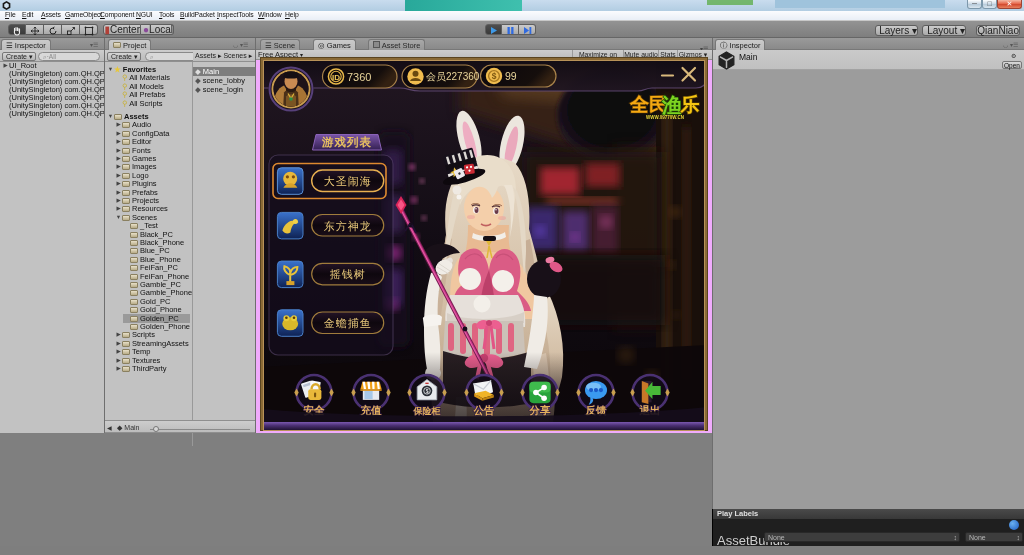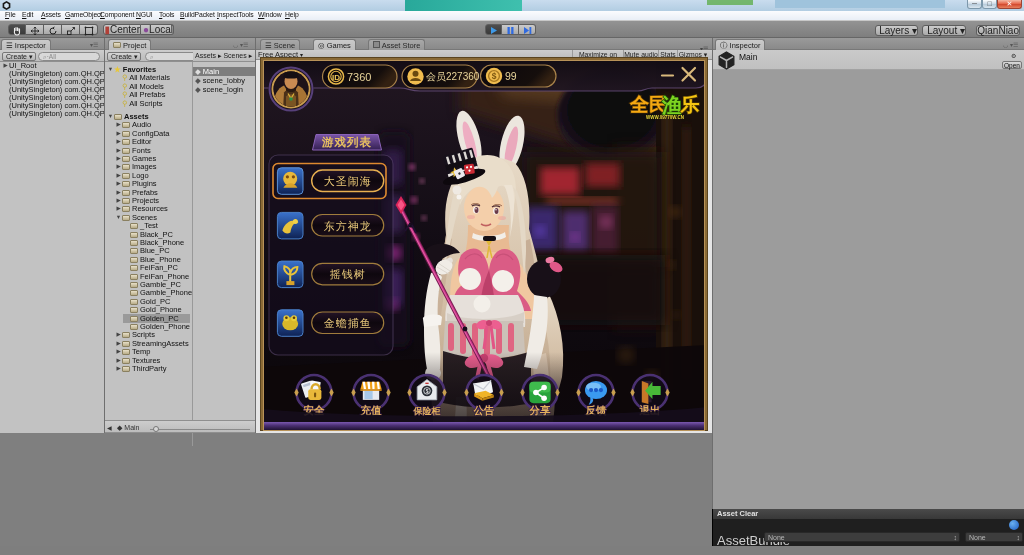--- a/index.html
+++ b/index.html
@@ -33,21 +33,21 @@
 .tab.dim{background:linear-gradient(#a8a8a8,#979797);color:#2a2a2a}
 .ptool{background:linear-gradient(#cdcdcd,#bcbcbc);border-bottom:1px solid #8f8f8f}
 .crt{position:absolute;left:2px;top:2px;height:9px;background:linear-gradient(#d6d6d6,#b6b6b6);border:1px solid #777;border-radius:2px;font-size:7px;color:#222;line-height:8px;padding:0 3px}
 .srch{position:absolute;top:2px;height:9px;background:#d8d8d8;border:1px solid #8a8a8a;border-radius:5px;font-size:6.5px;color:#888;line-height:8px;padding:0 4px}
 .row{position:absolute;font-size:7.5px;color:#111;white-space:nowrap;line-height:9px;height:9px}
 
 #hier{left:0;top:38px;width:104px;height:395px}
 
 #proj{left:104px;top:38px;width:151px;height:395px;border-left:1px solid #6e6e6e}
 
-#game{left:255px;top:38px;width:457px;height:395px;border-left:1px solid #6e6e6e;background:#e5e5e5}
+#game{left:255px;top:38px;width:457px;height:395px;border-left:1px solid #6e6e6e;background:#f0abfc}
 
 #insp{left:712px;top:38px;width:312px;height:471px;border-left:1px solid #6e6e6e;background:#9c9c9c}
 
 #cons{left:0;top:433px;width:712px;height:113px;background:#c2c2c2}
 
 #alab{left:712px;top:509px;width:312px;height:37px;background:#1f1f1f;border-left:1px solid #000}
 #bots{left:0;top:546px;width:1024px;height:9px;background:#7e7e7e}
 .mini{position:absolute;font-size:6px;color:#333}
 .fold{display:inline-block;width:7px;text-align:center;color:#444;font-size:5.5px;vertical-align:1px}
 .ficon{display:inline-block;width:8px;height:6px;background:linear-gradient(#e8e0c8,#b8ac88);border:1px solid #8a8060;border-radius:1px;vertical-align:-1px;margin-right:2px}
@@ -697,20 +697,20 @@
           <path d="M10 1 L17.8 5.5 L17.8 14.5 L10 19 L2.2 14.5 L2.2 5.5 Z" fill="none" stroke="#232323" stroke-width="1.2"></path>
         </svg>
       <div class="abs" style="left:26px;top:2px;font-size:8.5px;color:#111">Main</div>
       <div class="mini" style="left:298px;top:2px">⚙</div>
       <div class="abs" style="left:289px;top:11px;width:20px;height:8px;background:linear-gradient(#d8d8d8,#b8b8b8);border:1px solid #777;border-radius:2px;font-size:6.5px;color:#111;text-align:center;line-height:7px">Open</div>
     </div>
   </div>
 
 
   <div id="alab" class="abs">
-    <div class="abs" style="left:0;top:0;width:312px;height:10px;background:linear-gradient(#4a4a4a,#383838);font-size:7.5px;color:#e0e0e0;font-weight:bold;padding-left:4px;line-height:10px">Asset Clear</div>
+    <div class="abs" style="left:0;top:0;width:312px;height:10px;background:linear-gradient(#4a4a4a,#383838);font-size:7.5px;color:#e0e0e0;font-weight:bold;padding-left:4px;line-height:10px">Play Labels</div>
     <div class="abs" style="left:296px;top:11px;width:10px;height:10px;border-radius:5px;background:radial-gradient(circle at 35% 35%,#6ab0f0,#1a5ac0)"></div>
     <div class="abs" style="left:4px;top:24px;font-size:13px;color:#cfcfcf">AssetBundle</div>
     <div class="abs" style="left:51px;top:23px;width:196px;height:10px;background:#3d3d3d;border:1px solid #282828;border-radius:2px;font-size:7px;color:#b8b8b8;line-height:9px;padding:0 3px">None<span style="position:absolute;right:2px">↕</span></div>
     <div class="abs" style="left:252px;top:23px;width:58px;height:10px;background:#3d3d3d;border:1px solid #282828;border-radius:2px;font-size:7px;color:#b8b8b8;line-height:9px;padding:0 3px">None<span style="position:absolute;right:2px">↕</span></div>
   </div>
   <div id="bots" class="abs"></div>
 </div>
 
 </body></html>

